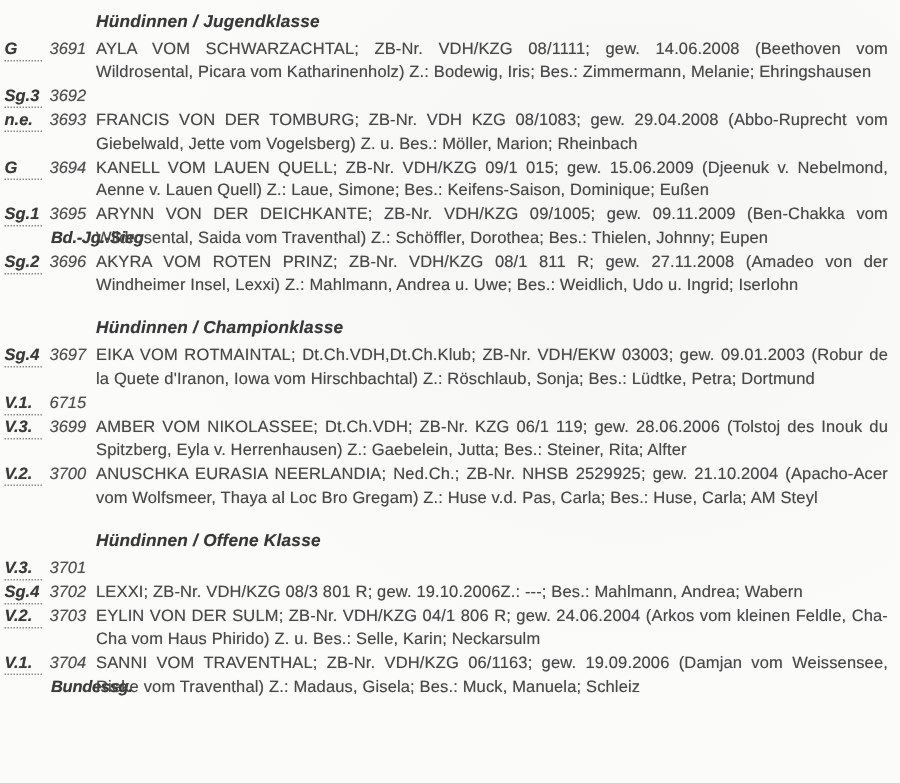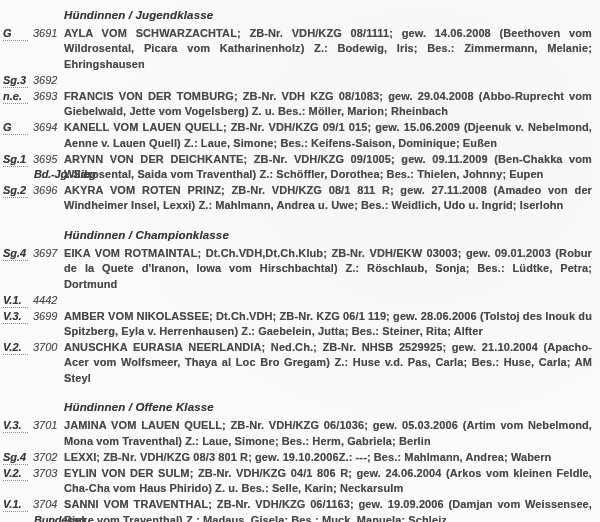--- a/index.html
+++ b/index.html
@@ -76,21 +76,20 @@
     text-shadow: 0 0 0.5px rgba(70,70,70,0.5);
     font-style: italic;
   }
   .text-col {
     flex: 1;
     margin-left: 5px;
     text-align: justify;
     color: #484848;
     letter-spacing: 0.1px;
     text-shadow: 0 0 0.5px rgba(70,70,70,0.5);
-    font-weight: bold;
   }
   
   .bleed {
     position: absolute;
     z-index: 0;
     pointer-events: none;
     filter: blur(1px);
     opacity: 0.55;
     background: repeating-linear-gradient(
       to bottom,
@@ -180,21 +179,21 @@
     </div>
     <div class="num-col">3697</div>
     <div class="text-col">EIKA VOM ROTMAINTAL; Dt.Ch.VDH,Dt.Ch.Klub; ZB-Nr. VDH/EKW 03003; gew. 09.01.2003 (Robur de la Quete d'Iranon, Iowa vom Hirschbachtal) Z.: Röschlaub, Sonja; Bes.: Lüdtke, Petra; Dortmund</div>
   </div>
 
   <div class="entry">
     <div class="grade-col">
       <span class="grade-mark">V.1.</span>
       
     </div>
-    <div class="num-col">4442</div>
+    <div class="num-col">6715</div>
   </div>
 
   <div class="entry">
     <div class="grade-col">
       <span class="grade-mark">V.3.</span>
       
     </div>
     <div class="num-col">3699</div>
     <div class="text-col">AMBER VOM NIKOLASSEE; Dt.Ch.VDH; ZB-Nr. KZG 06/1 119; gew. 28.06.2006 (Tolstoj des Inouk du Spitzberg, Eyla v. Herrenhausen) Z.: Gaebelein, Jutta; Bes.: Steiner, Rita; Alfter</div>
   </div>
@@ -212,21 +211,20 @@
 
   <div class="section">
     <div class="section-heading">Hündinnen / Offene Klasse</div>
     <div class="entry-list">
   <div class="entry">
     <div class="grade-col">
       <span class="grade-mark">V.3.</span>
       
     </div>
     <div class="num-col">3701</div>
-    <div class="text-col">JAMINA VOM LAUEN QUELL; ZB-Nr. VDH/KZG 06/1036; gew. 05.03.2006 (Artim vom Nebelmond, Mona vom Traventhal) Z.: Laue, Simone; Bes.: Herm, Gabriela; Berlin</div>
   </div>
 
   <div class="entry">
     <div class="grade-col">
       <span class="grade-mark">Sg.4</span>
       
     </div>
     <div class="num-col">3702</div>
     <div class="text-col">LEXXI; ZB-Nr. VDH/KZG 08/3 801 R; gew. 19.10.2006Z.: ---; Bes.: Mahlmann, Andrea; Wabern</div>
   </div>

